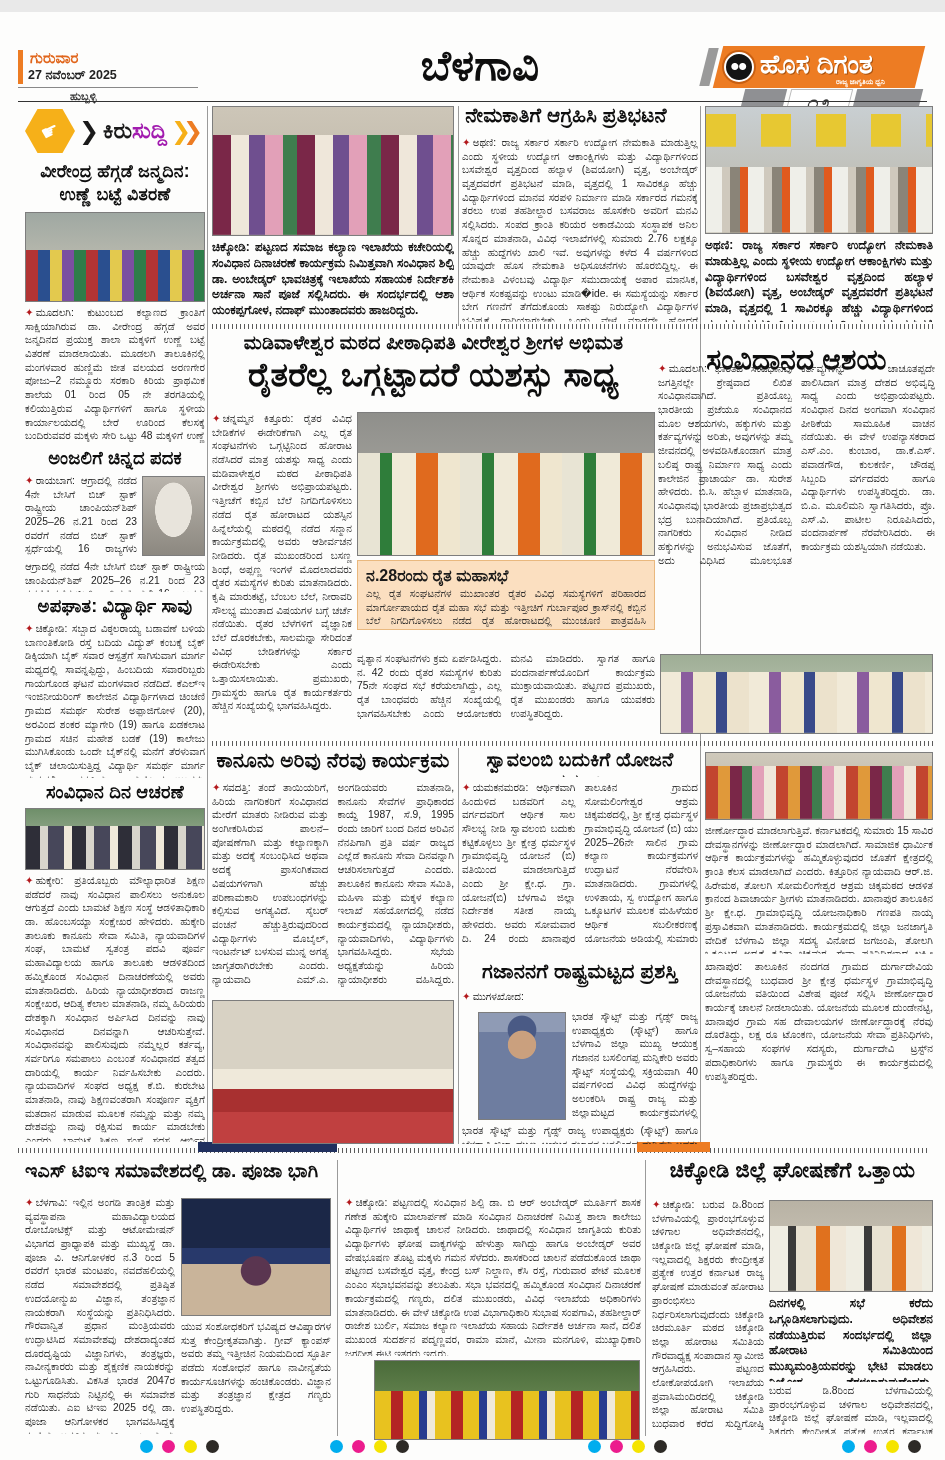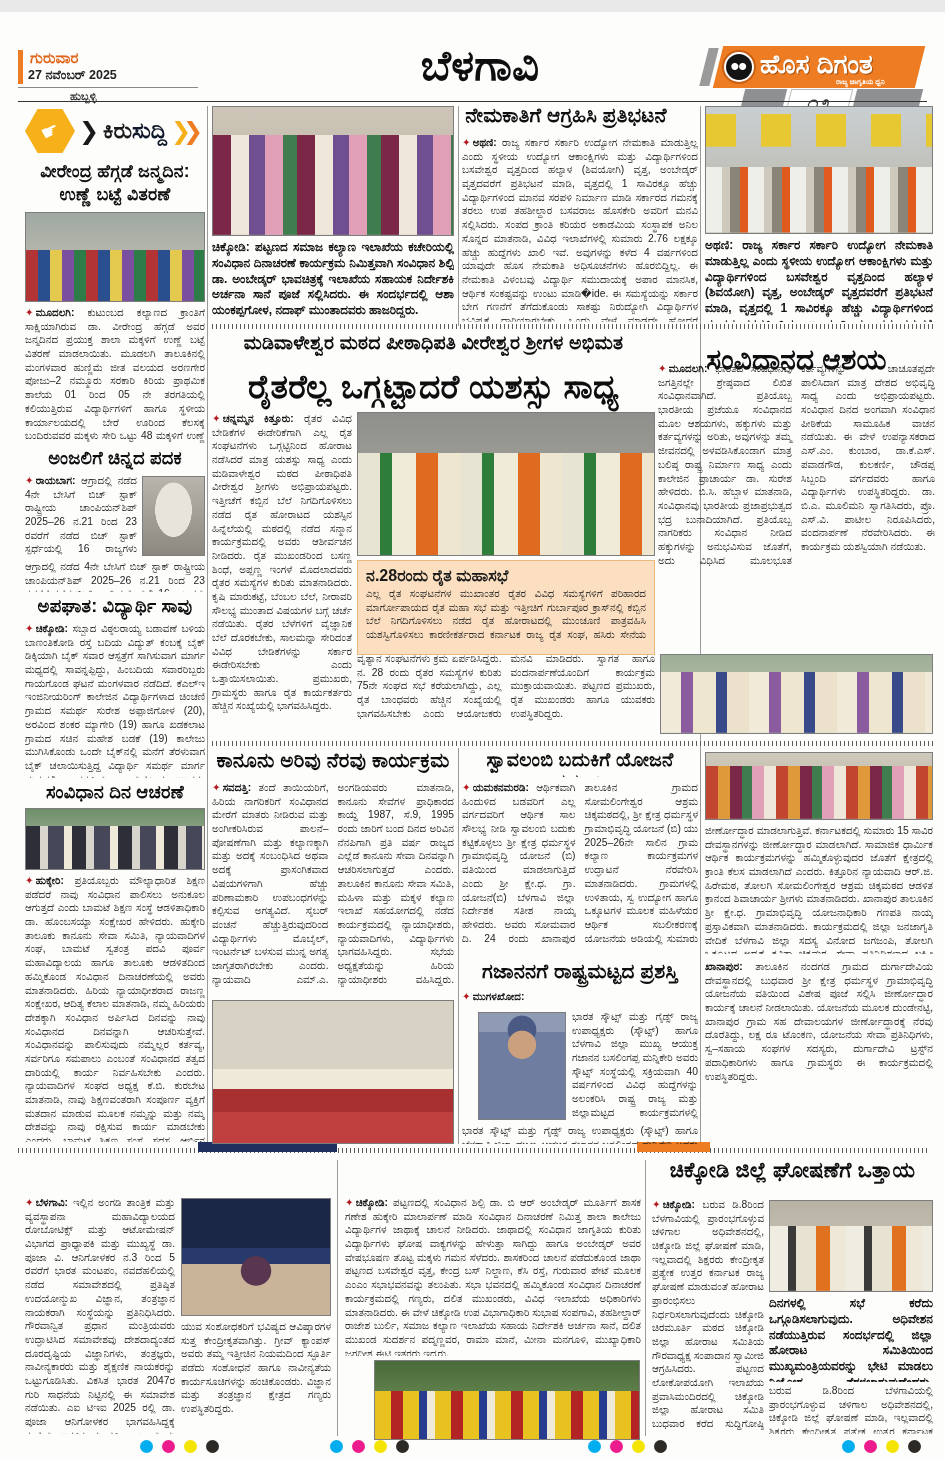--- a/index.html
+++ b/index.html
@@ -5,21 +5,21 @@
 *{margin:0;padding:0;box-sizing:border-box}
 html,body{background:#e9e9e9}
 body{font-family:"Liberation Sans","DejaVu Sans",sans-serif;color:#1a1a1a}
 #page{position:relative;width:945px;height:1460px;background:#fdfdfc;margin:12px auto;overflow:hidden}
 .abs{position:absolute}
 .vline{position:absolute;width:1px;background:#9a9a9a}
 .hline{position:absolute;height:1px;background:#555}
 .tick{position:absolute;height:5px;background:repeating-linear-gradient(90deg,#5a5a5a 0 1px,transparent 1px 4px)}
 .bodytx{font-size:10.3px;line-height:1.33;text-align:justify;overflow:hidden;color:#222}
 .cols2{column-count:2;column-gap:9px}
-.dl{font-weight:bold;color:#111}
+.dl{font-weight:normal;color:#111}
 .star{color:#b3191d;font-weight:bold;margin-right:2px}
 .cap{font-size:12px;font-weight:bold;line-height:1.32;text-align:justify;overflow:hidden;color:#111}
 .hd{font-weight:bold;color:#0e0e0e;text-align:center;overflow:hidden;letter-spacing:.2px}
 .ph{position:absolute;border:1px solid #7d7d7d;overflow:hidden}
 .regdots{position:absolute;top:1428px;height:14px;display:flex;gap:9px}
 .regdots span{width:13px;height:13px;border-radius:50%;display:inline-block}
 .skew{transform:skewX(-14deg)}
 .badge-hex{width:50px;height:44px;background:#f6b019;clip-path:polygon(25% 0,75% 0,100% 50%,75% 100%,25% 100%,0 50%);display:flex;align-items:center;justify-content:center}
 .chev{font-weight:bold;font-size:24px;line-height:1}
 .boxed{background:#fbdfc0;border:1px solid #e9b87e;padding:6px 8px}
@@ -58,21 +58,21 @@
   <div class="abs" style="left:637px;top:1130px;width:73px;height:10px;background:#ed7c23"></div>
   <div class="vline" style="left:337px;top:1148px;height:276px"></div>
   <div class="vline" style="left:645px;top:1148px;height:276px"></div>
 
   <div class="abs" style="left:25px;top:96px;width:180px;height:46px;display:flex;align-items:center;gap:4px">
     <span class="badge-hex">
         <span style="color:#fff;font-size:20px;transform:rotate(-25deg)">☛</span>
       </span>
     <span class="chev" style="color:#1a1a1a">❯</span>
     <span style="font-size:22px;font-weight:800">
-      <span>ಕಿರು</span><span style="color:#0f172a">ಸುದ್ದಿ</span>
+      <span>ಕಿರು</span><span style="color:#a21caf">ಸುದ್ದಿ</span>
     </span>
     <span class="chev" style="color:#f6b019">❯</span>
     <span class="chev" style="color:#ed7c23;margin-left:-12px">❯</span>
   </div>
 
   <div class="abs hd" style="left:25px;top:148px;width:180px;height:48px;font-size:17.5px;line-height:1.3">ವೀರೇಂದ್ರ ಹೆಗ್ಗಡೆ ಜನ್ಮದಿನ: ಉಣ್ಣೆ ಬಟ್ಟೆ ವಿತರಣೆ</div>
   <div class="ph" style="left:25px;top:200px;width:180px;height:90px;background:repeating-linear-gradient(90deg,#b23434 0 12px,#2a4f8f 12px 24px,#e3c94e 24px 36px,#7b4fa0 36px 48px,#2e7d49 48px 60px) 0 100%/100% 58% no-repeat,linear-gradient(#9fa8a2,#cfc8b8)"></div>
   <div class="abs bodytx" style="left:25px;top:294px;width:180px;height:140px"><span class="star">✦</span><span class="dl">ಮೂದಲಗಿ:</span> <span>ಕುಟುಂಬದ ಕಲ್ಯಾಣದ ಕ್ರಾಂತಿಗೆ ಸಾಕ್ಷಿಯಾಗಿರುವ ಡಾ. ವೀರೇಂದ್ರ ಹೆಗ್ಗಡೆ ಅವರ ಜನ್ಮದಿನದ ಪ್ರಯುಕ್ತ ಶಾಲಾ ಮಕ್ಕಳಿಗೆ ಉಣ್ಣೆ ಬಟ್ಟೆ ವಿತರಣೆ ಮಾಡಲಾಯಿತು. ಮೂಡಲಗಿ ತಾಲೂಕಿನಲ್ಲಿ ಮಂಗಳವಾರ ಹುಣ್ಣಿಮೆ ಜೀತ ವಲಯದ ಅರಣಗೇರ ಪೋಜು–2 ನಮ್ಮೂರು ಸರಕಾರಿ ಕಿರಿಯ ಪ್ರಾಥಮಿಕ ಶಾಲೆಯ 01 ರಿಂದ 05 ನೇ ತರಗತಿಯಲ್ಲಿ ಕಲಿಯುತ್ತಿರುವ ವಿದ್ಯಾರ್ಥಿಗಳಿಗೆ ಹಾಗೂ ಸ್ಥಳೀಯ ಕಾರ್ಯಾಲಯದಲ್ಲಿ ಬೇರೆ ಊರಿಂದ ಕೆಲಸಕ್ಕೆ ಬಂದಿರುವವರ ಮಕ್ಕಳು ಸೇರಿ ಒಟ್ಟು 48 ಮಕ್ಕಳಿಗೆ ಉಣ್ಣೆ ಬಟ್ಟೆ ವಿತರಿಸಲಾಯಿತು. ಕಾರ್ಯಕ್ರಮದಲ್ಲಿ ತಾಲೂಕಿನ ಯೋಜನಾಧಿಕಾರಿ ದಾಮಿ ನಾಯ್ಕ, ಅಖಿಲ ಕರ್ನಾಟಕ ಜನಜಾಗೃತಿ ವೇದಿಕೆಯ ಸದಸ್ಯ ಉದಯಕುಮಾರ ಹಾಗೂ ಮುಖ್ಯ ಶಿಕ್ಷಕಿ ಜಾನ್ವಿ, ಸಹಶಿಕ್ಷಕರಾದ ಹನಮಂತ ಕಟ್ಟಿಮನಿ, ಜಯಶ್ರೀ ಹೊಣವಾಡ ಹಾಗೂ ತಾಲೂಕಿನ ಕಾರ್ಯಕರ್ತರು ಉಪಸ್ಥಿತರಿದ್ದರು.</span></div>
 
   <div class="abs hd" style="left:25px;top:436px;width:180px;height:24px;font-size:18px">ಅಂಜಲಿಗೆ ಚಿನ್ನದ ಪದಕ</div>
@@ -90,28 +90,28 @@
   <div class="ph" style="left:212px;top:94px;width:242px;height:130px;background:repeating-linear-gradient(90deg,#7a2748 0 18px,#efe7da 18px 36px,#6f4f8f 36px 52px,#e2a0b8 52px 70px,#3f7d4e 70px 84px) 0 100%/100% 78% no-repeat,linear-gradient(#cdc6b8,#b8b0a0)"></div>
   <div class="abs cap" style="left:212px;top:228px;width:242px;height:82px">ಚಿಕ್ಕೋಡಿ: ಪಟ್ಟಣದ ಸಮಾಜ ಕಲ್ಯಾಣ ಇಲಾಖೆಯ ಕಚೇರಿಯಲ್ಲಿ ಸಂವಿಧಾನ ದಿನಾಚರಣೆ ಕಾರ್ಯಕ್ರಮ ನಿಮಿತ್ತವಾಗಿ ಸಂವಿಧಾನ ಶಿಲ್ಪಿ ಡಾ. ಅಂಬೇಡ್ಕರ್ ಭಾವಚಿತ್ರಕ್ಕೆ ಇಲಾಖೆಯ ಸಹಾಯಕ ನಿರ್ದೇಶಕಿ ಅರ್ಚನಾ ಸಾನೆ ಪೂಜೆ ಸಲ್ಲಿಸಿದರು. ಈ ಸಂದರ್ಭದಲ್ಲಿ ಆಶಾ ಯಂಕಪ್ಪಗೋಳ, ನದಾಫ್ ಮುಂತಾದವರು ಹಾಜರಿದ್ದರು.</div>
 
   <div class="abs hd" style="left:448px;top:92px;width:236px;height:28px;font-size:20px">ನೇಮಕಾತಿಗೆ ಆಗ್ರಹಿಸಿ ಪ್ರತಿಭಟನೆ</div>
   <div class="abs bodytx" style="left:462px;top:124px;width:236px;height:186px"><span class="star">✦</span><span class="dl">ಅಥಣಿ:</span> <span>ರಾಜ್ಯ ಸರ್ಕಾರ ಸರ್ಕಾರಿ ಉದ್ಯೋಗ ನೇಮಕಾತಿ ಮಾಡುತ್ತಿಲ್ಲ ಎಂದು ಸ್ಥಳೀಯ ಉದ್ಯೋಗ ಆಕಾಂಕ್ಷಿಗಳು ಮತ್ತು ವಿದ್ಯಾರ್ಥಿಗಳಿಂದ ಬಸವೇಶ್ವರ ವೃತ್ತದಿಂದ ಹಲ್ಯಾಳ (ಶಿವಯೋಗಿ) ವೃತ್ತ, ಅಂಬೇಡ್ಕರ್ ವೃತ್ತದವರೆಗೆ ಪ್ರತಿಭಟನೆ ಮಾಡಿ, ವೃತ್ತದಲ್ಲಿ 1 ಸಾವಿರಕ್ಕೂ ಹೆಚ್ಚು ವಿದ್ಯಾರ್ಥಿಗಳಿಂದ ಮಾನವ ಸರಪಳಿ ನಿರ್ಮಾಣ ಮಾಡಿ ಸರ್ಕಾರದ ಗಮನಕ್ಕೆ ತರಲು ಉಪ ತಹಶೀಲ್ದಾರ ಬಸವರಾಜ ಹೊಸಕೇರಿ ಅವರಿಗೆ ಮನವಿ ಸಲ್ಲಿಸಿದರು. ಸಂಪದ ಕ್ರಾಂತಿ ಕರಿಯರ ಅಕಾಡೆಮಿಯ ಸಂಸ್ಥಾಪಕ ಅನಿಲ ಸೊನ್ನದ ಮಾತನಾಡಿ, ವಿವಿಧ ಇಲಾಖೆಗಳಲ್ಲಿ ಸುಮಾರು 2.76 ಲಕ್ಷಕ್ಕೂ ಹೆಚ್ಚು ಹುದ್ದೆಗಳು ಖಾಲಿ ಇವೆ. ಅವುಗಳನ್ನು ಕಳೆದ 4 ವರ್ಷಗಳಿಂದ ಯಾವುದೇ ಹೊಸ ನೇಮಕಾತಿ ಅಧಿಸೂಚನೆಗಳು ಹೊರಬಿದ್ದಿಲ್ಲ. ಈ ನೇಮಕಾತಿ ವಿಳಂಬವು ವಿದ್ಯಾರ್ಥಿ ಸಮುದಾಯಕ್ಕೆ ಅಪಾರ ಮಾನಸಿಕ, ಆರ್ಥಿಕ ಸಂಕಷ್ಟವನ್ನು ಉಂಟು ಮಾಡಿ�ide. ಈ ಸಮಸ್ಯೆಯನ್ನು ಸರ್ಕಾರ ಬೇಗ ಗಣನೆಗೆ ತೆಗೆದುಕೊಂಡು ಸಾಕಷ್ಟು ನಿರುದ್ಯೋಗಿ ವಿದ್ಯಾರ್ಥಿಗಳ ಭವಿಷ್ಯಕ್ಕೆ ದಾರಿಯಾಗಬೇಕು. ಒಂದು ವೇಳೆ ಮಾಡದೇ ಹೋದರೆ ಅನಿರ್ದಿಷ್ಟಾವಧಿ ವಿದ್ಯಾರ್ಥಿಗಳು ಉಗ್ರವಾದ ಹೋರಾಟ ಮಾಡುವ ಪರಿಸ್ಥಿತಿ ಬರುತ್ತದೆ ಎಂದು ಎಚ್ಚರಿಕೆ ನೀಡಿದರು. ಈ ವೇಳೆ ಗಚ್ಚಿನ ಮಠದ ಶಿವಬಸವ ಸ್ವಾಮೀಜಿ, ಮಾಜಿ ಸೈನಿಕ ಗುರಪ್ಪ ಮಗದುಮ, ಸಿದ್ದು ಮೂರ್ತಿ, ನ್ಯಾಯವಾದಿ ಮುಖೇಶ ಪಟ್ಟಣ, ಅರುಣ ಹೊಸಪಾದ, ಮಲ್ಲೇಶ ಶೇಗುಣಸಿ, ಸಂತೋಷ ಲಕ್ಕುಂಡವರ ಸೇರಿದಂತೆ ಅನೇಕರು ಪಾಲ್ಗೊಂಡಿದ್ದರು.</span></div>
 
   <div class="ph" style="left:705px;top:94px;width:228px;height:128px;background:repeating-linear-gradient(90deg,#e7c832 0 30px,transparent 30px 55px) 0 8%/100% 26% no-repeat,repeating-linear-gradient(90deg,#efefe9 0 16px,#cfc9bd 16px 24px,#8a8478 24px 34px,#e05a1e 34px 42px) 0 100%/100% 52% no-repeat,linear-gradient(#c9cfd2,#b9b4a4)"></div>
   <div class="abs cap" style="left:705px;top:226px;width:228px;height:84px">ಅಥಣಿ: ರಾಜ್ಯ ಸರ್ಕಾರ ಸರ್ಕಾರಿ ಉದ್ಯೋಗ ನೇಮಕಾತಿ ಮಾಡುತ್ತಿಲ್ಲ ಎಂದು ಸ್ಥಳೀಯ ಉದ್ಯೋಗ ಆಕಾಂಕ್ಷಿಗಳು ಮತ್ತು ವಿದ್ಯಾರ್ಥಿಗಳಿಂದ ಬಸವೇಶ್ವರ ವೃತ್ತದಿಂದ ಹಲ್ಯಾಳ (ಶಿವಯೋಗಿ) ವೃತ್ತ, ಅಂಬೇಡ್ಕರ್ ವೃತ್ತದವರೆಗೆ ಪ್ರತಿಭಟನೆ ಮಾಡಿ, ವೃತ್ತದಲ್ಲಿ 1 ಸಾವಿರಕ್ಕೂ ಹೆಚ್ಚು ವಿದ್ಯಾರ್ಥಿಗಳಿಂದ ಮಾನವ ಸರಪಳಿ ನಿರ್ಮಾಣ ಮಾಡಿ ಸರ್ಕಾರದ ಗಮನಕ್ಕೆ ತರಲು ಉಪ ತಹಶೀಲ್ದಾರ ಬಸವರಾಜ ಹೊಸಕೇರಿ ಅವರಿಗೆ ಮನವಿ ಸಲ್ಲಿಸಿದರು.</div>
 
   <div class="abs hd" style="left:212px;top:320px;width:443px;height:24px;font-size:19px">ಮಡಿವಾಳೇಶ್ವರ ಮಠದ ಪೀಠಾಧಿಪತಿ ವೀರೇಶ್ವರ ಶ್ರೀಗಳ ಅಭಿಮತ</div>
-  <div class="abs hd" style="left:212px;top:356px;width:443px;height:50px;font-size:33px;font-weight:800">ರೈತರೆಲ್ಲ ಒಗ್ಗಟ್ಟಾದರೆ ಯಶಸ್ಸು ಸಾಧ್ಯ</div>
+  <div class="abs hd" style="left:212px;top:344px;width:443px;height:50px;font-size:33px;font-weight:800">ರೈತರೆಲ್ಲ ಒಗ್ಗಟ್ಟಾದರೆ ಯಶಸ್ಸು ಸಾಧ್ಯ</div>
   <div class="abs bodytx" style="left:212px;top:400px;width:140px;height:326px"><span class="star">✦</span><span class="dl">ಚನ್ನಮ್ಮನ ಕಿತ್ತೂರು:</span> <span>ರೈತರ ವಿವಿಧ ಬೇಡಿಕೆಗಳ ಈಡೇರಿಕೆಗಾಗಿ ಎಲ್ಲ ರೈತ ಸಂಘಟನೆಗಳು ಒಗ್ಗಟ್ಟಿನಿಂದ ಹೋರಾಟ ನಡೆಸಿದರೆ ಮಾತ್ರ ಯಶಸ್ಸು ಸಾಧ್ಯ ಎಂದು ಮಡಿವಾಳೇಶ್ವರ ಮಠದ ಪೀಠಾಧಿಪತಿ ವೀರೇಶ್ವರ ಶ್ರೀಗಳು ಅಭಿಪ್ರಾಯಪಟ್ಟರು. ಇತ್ತೀಚೆಗೆ ಕಬ್ಬಿನ ಬೆಲೆ ನಿಗದಿಗೊಳಿಸಲು ನಡೆದ ರೈತ ಹೋರಾಟದ ಯಶಸ್ಸಿನ ಹಿನ್ನೆಲೆಯಲ್ಲಿ ಮಠದಲ್ಲಿ ನಡೆದ ಸನ್ಮಾನ ಕಾರ್ಯಕ್ರಮದಲ್ಲಿ ಅವರು ಆಶೀರ್ವಚನ ನೀಡಿದರು. ರೈತ ಮುಖಂಡರಿಂದ ಬಸಣ್ಣ ಶಿಂಧೆ, ಅಪ್ಪಣ್ಣ ಇಂಗಳೆ ಮೊದಲಾದವರು ರೈತರ ಸಮಸ್ಯೆಗಳ ಕುರಿತು ಮಾತನಾಡಿದರು. ಕೃಷಿ ಮಾರುಕಟ್ಟೆ, ಬೆಂಬಲ ಬೆಲೆ, ನೀರಾವರಿ ಸೌಲಭ್ಯ ಮುಂತಾದ ವಿಷಯಗಳ ಬಗ್ಗೆ ಚರ್ಚೆ ನಡೆಯಿತು. ರೈತರ ಬೆಳೆಗಳಿಗೆ ವೈಜ್ಞಾನಿಕ ಬೆಲೆ ದೊರಕಬೇಕು, ಸಾಲಮನ್ನಾ ಸೇರಿದಂತೆ ವಿವಿಧ ಬೇಡಿಕೆಗಳನ್ನು ಸರ್ಕಾರ ಈಡೇರಿಸಬೇಕು ಎಂದು ಒತ್ತಾಯಿಸಲಾಯಿತು. ಪ್ರಮುಖರು, ಗ್ರಾಮಸ್ಥರು ಹಾಗೂ ರೈತ ಕಾರ್ಯಕರ್ತರು ಹೆಚ್ಚಿನ ಸಂಖ್ಯೆಯಲ್ಲಿ ಭಾಗವಹಿಸಿದ್ದರು.</span></div>
   <div class="ph" style="left:357px;top:400px;width:298px;height:144px;background:repeating-linear-gradient(90deg,#e8e4d4 0 22px,#2f7d3a 22px 34px,#f0ead8 34px 58px,#e06a1e 58px 80px,#efe6cf 80px 102px) 0 100%/100% 72% no-repeat,linear-gradient(#8f8f8b,#b5b3ab)"></div>
-  <div class="abs boxed" style="left:357px;top:548px;width:298px;height:95px;overflow:hidden">
+  <div class="abs boxed" style="left:357px;top:548px;width:298px;height:70px;overflow:hidden">
     <div style="font-size:16px;font-weight:800;margin-bottom:2px">ನ.28ರಂದು ರೈತ ಮಹಾಸಭೆ</div>
     <div class="bodytx" style="height:56px">ಎಲ್ಲ ರೈತ ಸಂಘಟನೆಗಳ ಮುಖಾಂತರ ರೈತರ ವಿವಿಧ ಸಮಸ್ಯೆಗಳಿಗೆ ಪರಿಹಾರದ ಮಾರ್ಗೋಪಾಯದ ರೈತ ಮಹಾ ಸಭೆ ಮತ್ತು ಇತ್ತೀಚಿಗೆ ಗುರ್ಬಾಪೂರ ಕ್ರಾಸ್‌ನಲ್ಲಿ ಕಬ್ಬಿನ ಬೆಲೆ ನಿಗದಿಗೊಳಿಸಲು ನಡೆದ ರೈತ ಹೋರಾಟದಲ್ಲಿ ಮುಂಚೂಣಿ ಪಾತ್ರವಹಿಸಿ ಯಶಸ್ವಿಗೊಳಿಸಲು ಕಾರಣೀಕರ್ತರಾದ ಕರ್ನಾಟಕ ರಾಜ್ಯ ರೈತ ಸಂಘ, ಹಸಿರು ಸೇನೆಯ ರಾಜ್ಯ ಗೌರವಾಧ್ಯಕ್ಷ ಶಿವನಗೌಡ ಪಡಸಲಗಿ ಗುರೂಜಿ, ರಾಜ್ಯಾಧ್ಯಕ್ಷ ಚೂನಪ್ಪ ಪೂಜಾರಿ ಅವರನ್ನು ಸನ್ಮಾನಿಸಲಾಯಿತು. ನ. 28ರಂದು ಬೆಳಗ್ಗೆ 11 ಘಂಟೆಗೆ ಚನ್ನಮ್ಮನ ಕಿತ್ತೂರಿನಲ್ಲಿ ರೈತ ಮಹಾಸಭೆ ನಡೆಯಲಿದೆ.</div>
   </div>
-  <div class="abs bodytx cols2" style="left:357px;top:640px;width:298px;height:88px">ವೃತ್ಯಾನ ಸಂಘಟನೆಗಳು ಕ್ರಮ ಏರ್ಪಡಿಸಿದ್ದರು. ನ. 28 ರಂದು ರೈತರ ಸಮಸ್ಯೆಗಳ ಕುರಿತು 75ನೇ ಸಂಘದ ಸಭೆ ಕರೆಯಲಾಗಿದ್ದು, ಎಲ್ಲ ರೈತ ಬಾಂಧವರು ಹೆಚ್ಚಿನ ಸಂಖ್ಯೆಯಲ್ಲಿ ಭಾಗವಹಿಸಬೇಕು ಎಂದು ಆಯೋಜಕರು ಮನವಿ ಮಾಡಿದರು. ಸ್ವಾಗತ ಹಾಗೂ ವಂದನಾರ್ಪಣೆಯೊಂದಿಗೆ ಕಾರ್ಯಕ್ರಮ ಮುಕ್ತಾಯವಾಯಿತು. ಪಟ್ಟಣದ ಪ್ರಮುಖರು, ರೈತ ಮುಖಂಡರು ಹಾಗೂ ಯುವಕರು ಉಪಸ್ಥಿತರಿದ್ದರು.</div>
+  <div class="abs bodytx cols2" style="left:357px;top:640px;width:298px;height:88px">ವೃತ್ಯಾನ ಸಂಘಟನೆಗಳು ಕ್ರಮ ಏರ್ಪಡಿಸಿದ್ದರು. ನ. 42 ರಂದು ರೈತರ ಸಮಸ್ಯೆಗಳ ಕುರಿತು 75ನೇ ಸಂಘದ ಸಭೆ ಕರೆಯಲಾಗಿದ್ದು, ಎಲ್ಲ ರೈತ ಬಾಂಧವರು ಹೆಚ್ಚಿನ ಸಂಖ್ಯೆಯಲ್ಲಿ ಭಾಗವಹಿಸಬೇಕು ಎಂದು ಆಯೋಜಕರು ಮನವಿ ಮಾಡಿದರು. ಸ್ವಾಗತ ಹಾಗೂ ವಂದನಾರ್ಪಣೆಯೊಂದಿಗೆ ಕಾರ್ಯಕ್ರಮ ಮುಕ್ತಾಯವಾಯಿತು. ಪಟ್ಟಣದ ಪ್ರಮುಖರು, ರೈತ ಮುಖಂಡರು ಹಾಗೂ ಯುವಕರು ಉಪಸ್ಥಿತರಿದ್ದರು.</div>
 
   <div class="abs hd" style="left:658px;top:332px;width:277px;height:26px;font-size:28px">ಸಂವಿಧಾನದ ಆಶಯ ಅಳವಡಿಸಿಕೊಳ್ಳಿ</div>
   <div class="abs bodytx cols2" style="left:658px;top:350px;width:277px;height:286px"><span class="star">✦</span><span class="dl">ಮೂದಲಗಿ:</span> <span>ಭಾರತದ ಸಂವಿಧಾನವು ಜಗತ್ತಿನಲ್ಲೇ ಶ್ರೇಷ್ಠವಾದ ಲಿಖಿತ ಸಂವಿಧಾನವಾಗಿದೆ. ಪ್ರತಿಯೊಬ್ಬ ಭಾರತೀಯ ಪ್ರಜೆಯೂ ಸಂವಿಧಾನದ ಮೂಲ ಆಶಯಗಳು, ಹಕ್ಕುಗಳು ಮತ್ತು ಕರ್ತವ್ಯಗಳನ್ನು ಅರಿತು, ಅವುಗಳನ್ನು ತಮ್ಮ ಜೀವನದಲ್ಲಿ ಅಳವಡಿಸಿಕೊಂಡಾಗ ಮಾತ್ರ ಬಲಿಷ್ಠ ರಾಷ್ಟ್ರ ನಿರ್ಮಾಣ ಸಾಧ್ಯ ಎಂದು ಕಾಲೇಜಿನ ಪ್ರಾಚಾರ್ಯ ಡಾ. ಸುರೇಶ ಹೇಳಿದರು. ಬಿ.ಸಿ. ಹೆಬ್ಬಾಳ ಮಾತನಾಡಿ, ಸಂವಿಧಾನವು ಭಾರತೀಯ ಪ್ರಜಾಪ್ರಭುತ್ವದ ಭದ್ರ ಬುನಾದಿಯಾಗಿದೆ. ಪ್ರತಿಯೊಬ್ಬ ನಾಗರಿಕರು ಸಂವಿಧಾನ ನೀಡಿದ ಹಕ್ಕುಗಳನ್ನು ಅನುಭವಿಸುವ ಜೊತೆಗೆ, ಅದು ವಿಧಿಸಿದ ಮೂಲಭೂತ ಕರ್ತವ್ಯಗಳನ್ನು ಚಾಚೂತಪ್ಪದೇ ಪಾಲಿಸಿದಾಗ ಮಾತ್ರ ದೇಶದ ಅಭಿವೃದ್ಧಿ ಸಾಧ್ಯ ಎಂದು ಅಭಿಪ್ರಾಯಪಟ್ಟರು. ಸಂವಿಧಾನ ದಿನದ ಅಂಗವಾಗಿ ಸಂವಿಧಾನ ಪೀಠಿಕೆಯ ಸಾಮೂಹಿಕ ವಾಚನ ನಡೆಯಿತು. ಈ ವೇಳೆ ಉಪನ್ಯಾಸಕರಾದ ಎಸ್.ಎಂ. ಕುಂಬಾರ, ಡಾ.ಕೆ.ಎಸ್. ಪವಾಡಗೌಡ, ಕುಲಕರ್ಣಿ, ಚೌಡಪ್ಪ ಸಿಬ್ಬಂದಿ ವರ್ಗದವರು ಹಾಗೂ ವಿದ್ಯಾರ್ಥಿಗಳು ಉಪಸ್ಥಿತರಿದ್ದರು. ಡಾ. ಬಿ.ಎ. ಮೂಲಿಮನಿ ಸ್ವಾಗತಿಸಿದರು, ಪ್ರೊ. ಎಸ್.ವಿ. ಪಾಟೀಲ ನಿರೂಪಿಸಿದರು, ವಂದನಾರ್ಪಣೆ ನೆರವೇರಿಸಿದರು. ಈ ಕಾರ್ಯಕ್ರಮ ಯಶಸ್ವಿಯಾಗಿ ನಡೆಯಿತು.</span></div>
   <div class="ph" style="left:660px;top:642px;width:273px;height:80px;background:repeating-linear-gradient(90deg,#f1ead8 0 20px,#8a5c9e 20px 32px,#efe6cf 32px 55px,#394a8a 55px 66px,#ece2cc 66px 88px) 0 100%/100% 78% no-repeat,linear-gradient(#9fae96,#c5cdbb)"></div>
 
   <div class="abs hd" style="left:212px;top:737px;width:242px;height:28px;font-size:20px">ಕಾನೂನು ಅರಿವು ನೆರವು ಕಾರ್ಯಕ್ರಮ</div>
   <div class="abs bodytx cols2" style="left:212px;top:769px;width:242px;height:214px"><span class="star">✦</span><span class="dl">ಸವದತ್ತಿ:</span> <span>ತಂದೆ ತಾಯಿಯರಿಗೆ, ಹಿರಿಯ ನಾಗರಿಕರಿಗೆ ಸಂವಿಧಾನದ ಮೇರೆಗೆ ಮಾತರು ನೀಡಿರುವ ಮತ್ತು ಅಂಗೀಕರಿಸಿರುವ ಪಾಲನೆ–ಪೋಷಣೆಗಾಗಿ ಮತ್ತು ಕಲ್ಯಾಣಕ್ಕಾಗಿ ಮತ್ತು ಅದಕ್ಕೆ ಸಂಬಂಧಿಸಿದ ಅಥವಾ ಅದಕ್ಕೆ ಪ್ರಾಸಂಗಿಕವಾದ ವಿಷಯಗಳಿಗಾಗಿ ಹೆಚ್ಚು ಪರಿಣಾಮಕಾರಿ ಉಪಬಂಧಗಳನ್ನು ಕಲ್ಪಿಸುವ ಅಗತ್ಯವಿದೆ. ಸೈಬರ್ ವಂಚನೆ ಹೆಚ್ಚುತ್ತಿರುವುದರಿಂದ ವಿದ್ಯಾರ್ಥಿಗಳು ಮೊಬೈಲ್, ಇಂಟರ್ನೆಟ್ ಬಳಸುವ ಮುನ್ನ ಅಗತ್ಯ ಜಾಗೃತರಾಗಿರಬೇಕು ಎಂದರು. ನ್ಯಾಯವಾದಿ ಎಮ್.ಎ. ಅಂಗಡಿಯವರು ಮಾತನಾಡಿ, ಕಾನೂನು ಸೇವೆಗಳ ಪ್ರಾಧಿಕಾರದ ಕಾಯ್ದೆ 1987, ಸೆ.9, 1995 ರಂದು ಜಾರಿಗೆ ಬಂದ ದಿನದ ಅರಿವಿನ ನೆನಪಿಗಾಗಿ ಪ್ರತಿ ವರ್ಷ ರಾಜ್ಯದ ಎಲ್ಲೆಡೆ ಕಾನೂನು ಸೇವಾ ದಿನವನ್ನಾಗಿ ಆಚರಿಸಲಾಗುತ್ತದೆ ಎಂದರು. ತಾಲೂಕಿನ ಕಾನೂನು ಸೇವಾ ಸಮಿತಿ, ಮಹಿಳಾ ಮತ್ತು ಮಕ್ಕಳ ಕಲ್ಯಾಣ ಇಲಾಖೆ ಸಹಯೋಗದಲ್ಲಿ ನಡೆದ ಕಾರ್ಯಕ್ರಮದಲ್ಲಿ ನ್ಯಾಯಾಧೀಶರು, ನ್ಯಾಯವಾದಿಗಳು, ವಿದ್ಯಾರ್ಥಿಗಳು ಭಾಗವಹಿಸಿದ್ದರು. ಸಭೆಯ ಅಧ್ಯಕ್ಷತೆಯನ್ನು ಹಿರಿಯ ನ್ಯಾಯಾಧೀಶರು ವಹಿಸಿದ್ದರು. ವಿದ್ಯಾರ್ಥಿಗಳಿಗೆ ಕಾನೂನು ಅರಿವು ಹಾಗೂ ನೆರವಿನ ಮಾಹಿತಿ ನೀಡಲಾಯಿತು.</span></div>
   <div class="ph" style="left:212px;top:988px;width:242px;height:144px;background:linear-gradient(#d8d2c4 0 48%,#efe9da 48% 62%,#a83030 62% 78%,#c04040 78% 100%),linear-gradient(#cfc9bb,#cfc9bb)"></div>
 
   <div class="abs hd" style="left:462px;top:737px;width:236px;height:28px;font-size:19px">ಸ್ವಾವಲಂಬಿ ಬದುಕಿಗೆ ಯೋಜನೆ ಸಹಕಾರಿ</div>
@@ -121,20 +121,21 @@
   <div class="abs bodytx" style="left:705px;top:812px;width:228px;height:130px">ಜೀರ್ಣೋದ್ಧಾರ ಮಾಡಲಾಗುತ್ತಿವೆ. ಕರ್ನಾಟಕದಲ್ಲಿ ಸುಮಾರು 15 ಸಾವಿರ ದೇವಸ್ಥಾನಗಳನ್ನು ಜೀರ್ಣೋದ್ಧಾರ ಮಾಡಲಾಗಿದೆ. ಸಾಮಾಜಿಕ ಧಾರ್ಮಿಕ ಆರ್ಥಿಕ ಕಾರ್ಯಕ್ರಮಗಳನ್ನು ಹಮ್ಮಿಕೊಳ್ಳುವುದರ ಜೊತೆಗೆ ಕ್ಷೇತ್ರದಲ್ಲಿ ಕ್ರಾಂತಿ ಕೆಲಸ ಮಾಡಲಾಗಿದೆ ಎಂದರು. ಕಿತ್ತೂರಿನ ನ್ಯಾಯವಾದಿ ಆರ್.ಜಿ. ಹಿರೇಮಠ, ತೋಲಗಿ ಸೋಮಲಿಂಗೇಶ್ವರ ಆಶ್ರಮ ಚಿಕ್ಕಮಠದ ಆಡಳಿತ ಕ್ರಾನಂದ ಶಿವಾಚಾರ್ಯ ಶ್ರೀಗಳು ಮಾತನಾಡಿದರು. ಖಾನಾಪುರ ತಾಲೂಕಿನ ಶ್ರೀ ಕ್ಷೇ.ಧ. ಗ್ರಾಮಾಭಿವೃದ್ಧಿ ಯೋಜನಾಧಿಕಾರಿ ಗಣಪತಿ ನಾಯ್ಕ ಪ್ರಸ್ತಾವಿಕವಾಗಿ ಮಾತನಾಡಿದರು. ಕಾರ್ಯಕ್ರಮದಲ್ಲಿ ಜಿಲ್ಲಾ ಜನಜಾಗೃತಿ ವೇದಿಕೆ ಬೆಳಗಾವಿ ಜಿಲ್ಲಾ ಸದಸ್ಯ ವಿನೋದ ಜಗಜಂಪಿ, ತೋಲಗಿ ಒಕ್ಕೂಟದ ಅಧ್ಯಕ್ಷೆ ಕವಿತಾ ಚಿಕ್ಕಮಠ, ಸೇವಾ ಪ್ರತಿನಿಧಿಗಳಾದ ಲಕ್ಷ್ಮೀ ಪಾಟೀಲ, ರಾಜೇಶ್ವರಿ ವಿ. ಸಾಬುದಾಣಿ ಇದ್ದರು.</div>
 
   <div class="abs hd" style="left:462px;top:948px;width:236px;height:28px;font-size:20px">ಗಜಾನನಗೆ ರಾಷ್ಟ್ರಮಟ್ಟದ ಪ್ರಶಸ್ತಿ</div>
   <div class="ph" style="left:478px;top:1000px;width:88px;height:108px;background:radial-gradient(circle at 50% 30%,#caa07e 0 16%,transparent 17%),radial-gradient(circle at 50% 16%,#4a5a85 0 14%,transparent 15%),linear-gradient(#8f9bb5 0 18%,#6e7da0 18% 100%)"></div>
   <div class="abs bodytx" style="left:462px;top:978px;width:236px;height:20px"><span class="star">✦</span><span class="dl">ಮುಗಳಖೋದ:</span></div>
   <div class="abs bodytx" style="left:572px;top:998px;width:126px;height:112px">ಭಾರತ ಸ್ಕೌಟ್ಸ್ ಮತ್ತು ಗೈಡ್ಸ್ ರಾಜ್ಯ ಉಪಾಧ್ಯಕ್ಷರು (ಸ್ಕೌಟ್ಸ್) ಹಾಗೂ ಬೆಳಗಾವಿ ಜಿಲ್ಲಾ ಮುಖ್ಯ ಆಯುಕ್ತ ಗಜಾನನ ಬಸಲಿಂಗಪ್ಪ ಮನ್ನಿಕೇರಿ ಅವರು ಸ್ಕೌಟ್ಸ್ ಸಂಸ್ಥೆಯಲ್ಲಿ ಸಕ್ರಿಯವಾಗಿ 40 ವರ್ಷಗಳಿಂದ ವಿವಿಧ ಹುದ್ದೆಗಳನ್ನು ಅಲಂಕರಿಸಿ ರಾಷ್ಟ್ರ ರಾಜ್ಯ ಮತ್ತು ಜಿಲ್ಲಾಮಟ್ಟದ ಕಾರ್ಯಕ್ರಮಗಳಲ್ಲಿ ಸಲ್ಲಿಸಿದ ಸೇವೆಯನ್ನು ಪರಿಗಣಿಸಿ ರಾಷ್ಟ್ರ ಸಂಸ್ಥೆಯವರು ರಾಷ್ಟ್ರಮಟ್ಟದ ''ಬಾರ್ ಟು ಸಿಲ್ವರ್ ಸ್ಟಾರ್'' ಪ್ರಶಸ್ತಿ ನೀಡಲಾಗುತ್ತಿದೆ. ಉತ್ತರ ಪ್ರದೇಶದ ಲಕ್ನೋದಲ್ಲಿ ನಡೆಯುವ 75ನೇ ರಾಷ್ಟ್ರೀಯ ಜಾಂಬೂರಿಯಲ್ಲಿ ಬುಧವಾರ ಲಕ್ನೋದ ರಾಜ್ಯ ಭವನದಲ್ಲಿ ರಾಜ್ಯಪಾಲ ಆನಂದಿ ಬೆನ್ ಪಟೇಲ್ ಅವರು ಪ್ರಶಸ್ತಿ ಪ್ರಧಾನ ಮಾಡಲಿದ್ದಾರೆ. ಈ ವೇಳೆ ಗಜಾನನ ಮನ್ನಿಕೇರಿ ಅವರನ್ನು ಕರ್ನಾಟಕ ರಾಜ್ಯ ಮುಖ್ಯ ಆಯುಕ್ತರಾದ ಪಿಜಿಆರ್ ಸಿಂಧ್ಯಾ ಹಾಗೂ ಲೋಕೋಪಯೋಗಿ ಸಚಿವ ಸತೀಶ ಜಾರಕಿಹೊಳಿ ಅಭಿನಂದಿಸಿದ್ದಾರೆ.</div>
   <div class="abs bodytx" style="left:462px;top:1112px;width:236px;height:20px;overflow:hidden">ಭಾರತ ಸ್ಕೌಟ್ಸ್ ಮತ್ತು ಗೈಡ್ಸ್ ರಾಜ್ಯ ಉಪಾಧ್ಯಕ್ಷರು (ಸ್ಕೌಟ್ಸ್) ಹಾಗೂ ಬೆಳಗಾವಿ ಜಿಲ್ಲಾ ಮುಖ್ಯ ಆಯುಕ್ತ ಗಜಾನನ ಬಸಲಿಂಗಪ್ಪ ಮನ್ನಿಕೇರಿ ಅವರು ಸ್ಕೌಟ್ಸ್ ಸಂಸ್ಥೆಯಲ್ಲಿ ಸಕ್ರಿಯವಾಗಿ 40 ವರ್ಷಗಳಿಂದ ವಿವಿಧ ಹುದ್ದೆಗಳನ್ನು ಅಲಂಕರಿಸಿ ರಾಷ್ಟ್ರ ರಾಜ್ಯ ಮತ್ತು ಜಿಲ್ಲಾಮಟ್ಟದ ಕಾರ್ಯಕ್ರಮಗಳಲ್ಲಿ ಸಲ್ಲಿಸಿದ ಸೇವೆಯನ್ನು ಪರಿಗಣಿಸಿ ರಾಷ್ಟ್ರ ಸಂಸ್ಥೆಯವರು ರಾಷ್ಟ್ರಮಟ್ಟದ ''ಬಾರ್ ಟು ಸಿಲ್ವರ್ ಸ್ಟಾರ್'' ಪ್ರಶಸ್ತಿ ನೀಡಲಾಗುತ್ತಿದೆ. ಉತ್ತರ ಪ್ರದೇಶದ ಲಕ್ನೋದಲ್ಲಿ ನಡೆಯುವ 75ನೇ ರಾಷ್ಟ್ರೀಯ ಜಾಂಬೂರಿಯಲ್ಲಿ ಬುಧವಾರ ಲಕ್ನೋದ ರಾಜ್ಯ ಭವನದಲ್ಲಿ ರಾಜ್ಯಪಾಲ ಆನಂದಿ ಬೆನ್ ಪಟೇಲ್ ಅವರು ಪ್ರಶಸ್ತಿ ಪ್ರಧಾನ ಮಾಡಲಿದ್ದಾರೆ. ಈ ವೇಳೆ ಗಜಾನನ ಮನ್ನಿಕೇರಿ ಅವರನ್ನು ಕರ್ನಾಟಕ ರಾಜ್ಯ ಮುಖ್ಯ ಆಯುಕ್ತರಾದ ಪಿಜಿಆರ್ ಸಿಂಧ್ಯಾ ಹಾಗೂ ಲೋಕೋಪಯೋಗಿ ಸಚಿವ ಸತೀಶ ಜಾರಕಿಹೊಳಿ ಅಭಿನಂದಿಸಿದ್ದಾರೆ.</div>
 
   <div class="abs bodytx" style="left:705px;top:948px;width:228px;height:182px"><span class="dl">ಖಾನಾಪುರ:</span> <span>ತಾಲೂಕಿನ ನಂದಗಡ ಗ್ರಾಮದ ದುರ್ಗಾದೇವಿಯ ದೇವಸ್ಥಾನದಲ್ಲಿ ಬುಧವಾರ ಶ್ರೀ ಕ್ಷೇತ್ರ ಧರ್ಮಸ್ಥಳ ಗ್ರಾಮಾಭಿವೃದ್ಧಿ ಯೋಜನೆಯ ವತಿಯಿಂದ ವಿಶೇಷ ಪೂಜೆ ಸಲ್ಲಿಸಿ ಜೀರ್ಣೋದ್ಧಾರ ಕಾರ್ಯಕ್ಕೆ ಚಾಲನೆ ನೀಡಲಾಯಿತು. ಯೋಜನೆಯ ಮೂಲಕ ದುಂಡೇನಟ್ಟಿ, ಖಾನಾಪುರ ಗ್ರಾಮ ಸಹ ದೇವಾಲಯಗಳ ಜೀರ್ಣೋದ್ಧಾರಕ್ಕೆ ನೆರವು ದೊರೆತಿದ್ದು, ಲಕ್ಷ ರೂ ಟೊಂಕಣ, ಯೋಜನೆಯ ಸೇವಾ ಪ್ರತಿನಿಧಿಗಳು, ಸ್ವ–ಸಹಾಯ ಸಂಘಗಳ ಸದಸ್ಯರು, ದುರ್ಗಾದೇವಿ ಟ್ರಸ್ಟ್‌ನ ಪದಾಧಿಕಾರಿಗಳು ಹಾಗೂ ಗ್ರಾಮಸ್ಥರು ಈ ಕಾರ್ಯಕ್ರಮದಲ್ಲಿ ಉಪಸ್ಥಿತರಿದ್ದರು.</span></div>
 
+  <div class="abs hd" style="left:25px;top:1148px;width:305px;height:30px;font-size:19px;text-align:left">ಇಎಸ್ ಟಿಐಇ ಸಮಾವೇಶದಲ್ಲಿ ಡಾ. ಪೂಜಾ ಭಾಗಿ</div>
   <div class="abs bodytx" style="left:25px;top:1184px;width:150px;height:238px"><span class="star">✦</span><span class="dl">ಬೆಳಗಾವಿ:</span> <span>ಇಲ್ಲಿನ ಅಂಗಡಿ ತಾಂತ್ರಿಕ ಮತ್ತು ವ್ಯವಸ್ಥಾಪನಾ ಮಹಾವಿದ್ಯಾಲಯದ ರೋಬೋಟಿಕ್ಸ್ ಮತ್ತು ಆಟೋಮೇಷನ್ ವಿಭಾಗದ ಪ್ರಾಧ್ಯಾಪಕಿ ಮತ್ತು ಮುಖ್ಯಸ್ಥೆ ಡಾ. ಪೂಜಾ ವಿ. ಆನಿಗೋಳಕರ ನ.3 ರಿಂದ 5 ರವರೆಗೆ ಭಾರತ ಮಂಟಪಂ, ನವದೆಹಲಿಯಲ್ಲಿ ನಡೆದ ಸಮಾವೇಶದಲ್ಲಿ ಪ್ರತಿಷ್ಠಿತ ಉದಯೋನ್ಮುಖ ವಿಜ್ಞಾನ, ತಂತ್ರಜ್ಞಾನ ನಾಯಕರಾಗಿ ಸಂಸ್ಥೆಯನ್ನು ಪ್ರತಿನಿಧಿಸಿದರು. ಗೌರವಾನ್ವಿತ ಪ್ರಧಾನ ಮಂತ್ರಿಯವರು ಉದ್ಘಾಟಿಸಿದ ಸಮಾವೇಶವು ದೇಶದಾದ್ಯಂತದ ದೂರದೃಷ್ಟಿಯ ವಿಜ್ಞಾನಿಗಳು, ತಂತ್ರಜ್ಞರು, ನಾವೀನ್ಯಕಾರರು ಮತ್ತು ಶೈಕ್ಷಣಿಕ ನಾಯಕರನ್ನು ಒಟ್ಟುಗೂಡಿಸಿತು. ವಿಕಸಿತ ಭಾರತ 2047ರ ಗುರಿ ಸಾಧನೆಯ ನಿಟ್ಟಿನಲ್ಲಿ ಈ ಸಮಾವೇಶ ನಡೆಯಿತು. ಎಐ ಟಿಇಐ 2025 ರಲ್ಲಿ ಡಾ. ಪೂಜಾ ಆನಿಗೋಳಕರ ಭಾಗವಹಿಸಿದ್ದಕ್ಕೆ ಸಂಸ್ಥೆಯ ಆಡಳಿತ ಮಂಡಳಿ, ಪ್ರಾಚಾರ್ಯರು ಅಭಿನಂದಿಸಿದ್ದಾರೆ.</span></div>
   <div class="ph" style="left:181px;top:1186px;width:150px;height:118px;background:radial-gradient(ellipse at 50% 62%,#5a3550 0 14%,transparent 15%),linear-gradient(#1b2747 0 42%,#28396b 42% 56%,#c9b49a 56% 100%)"></div>
   <div class="abs bodytx" style="left:181px;top:1308px;width:150px;height:114px">ಯುವ ಸಂಶೋಧಕರಿಗೆ ಭವಿಷ್ಯದ ಆವಿಷ್ಕಾರಗಳ ಸುತ್ತ ಕೇಂದ್ರೀಕೃತವಾಗಿತ್ತು. ಗ್ರೀವ್ ಕ್ಯಾಂಪಸ್ ಅವರು ತಮ್ಮ ಇತ್ತೀಚಿನ ನಿಯಮದಿಂದ ಸ್ಫೂರ್ತಿ ಪಡೆದು ಸಂಶೋಧನೆ ಹಾಗೂ ನಾವೀನ್ಯತೆಯ ಕಾರ್ಯಸೂಚಿಗಳನ್ನು ಹಂಚಿಕೊಂಡರು. ವಿಜ್ಞಾನ ಮತ್ತು ತಂತ್ರಜ್ಞಾನ ಕ್ಷೇತ್ರದ ಗಣ್ಯರು ಉಪಸ್ಥಿತರಿದ್ದರು.</div>
 
   <div class="abs bodytx" style="left:345px;top:1184px;width:296px;height:160px"><span class="star">✦</span><span class="dl">ಚಿಕ್ಕೋಡಿ:</span> <span>ಪಟ್ಟಣದಲ್ಲಿ ಸಂವಿಧಾನ ಶಿಲ್ಪಿ ಡಾ. ಬಿ ಆರ್ ಅಂಬೇಡ್ಕರ್ ಮೂರ್ತಿಗೆ ಶಾಸಕ ಗಣೇಶ ಹುಕ್ಕೇರಿ ಮಾಲಾರ್ಪಣೆ ಮಾಡಿ ಸಂವಿಧಾನ ದಿನಾಚರಣೆ ನಿಮಿತ್ತ ಶಾಲಾ ಕಾಲೇಜು ವಿದ್ಯಾರ್ಥಿಗಳ ಜಾಥಾಕ್ಕೆ ಚಾಲನೆ ನೀಡಿದರು. ಜಾಥಾದಲ್ಲಿ ಸಂವಿಧಾನ ಜಾಗೃತಿಯ ಕುರಿತು ವಿದ್ಯಾರ್ಥಿಗಳು ಘೋಷ ವಾಕ್ಯಗಳನ್ನು ಹೇಳುತ್ತಾ ಸಾಗಿದ್ದು ಹಾಗೂ ಅಂಬೇಡ್ಕರ್ ಅವರ ವೇಷಭೂಷಣ ತೊಟ್ಟ ಮಕ್ಕಳು ಗಮನ ಸೆಳೆದರು. ಶಾಸಕರಿಂದ ಚಾಲನೆ ಪಡೆದುಕೊಂಡ ಜಾಥಾ ಪಟ್ಟಣದ ಬಸವೇಶ್ವರ ವೃತ್ತ, ಕೇಂದ್ರ ಬಸ್ ನಿಲ್ದಾಣ, ಕೆಸಿ ರಸ್ತೆ, ಗುರುವಾರ ಪೇಟೆ ಮೂಲಕ ಎಂಎಂ ಸಭಾಭವನವನ್ನು ತಲುಪಿತು. ಸಭಾ ಭವನದಲ್ಲಿ ಹಮ್ಮಿಕೊಂಡ ಸಂವಿಧಾನ ದಿನಾಚರಣೆ ಕಾರ್ಯಕ್ರಮದಲ್ಲಿ ಗಣ್ಯರು, ದಲಿತ ಮುಖಂಡರು, ವಿವಿಧ ಇಲಾಖೆಯ ಅಧಿಕಾರಿಗಳು ಮಾತನಾಡಿದರು. ಈ ವೇಳೆ ಚಿಕ್ಕೋಡಿ ಉಪ ವಿಭಾಗಾಧಿಕಾರಿ ಸುಭಾಷ ಸಂಪಗಾವಿ, ತಹಶೀಲ್ದಾರ್ ರಾಜೇಶ ಬುರ್ಲಿ, ಸಮಾಜ ಕಲ್ಯಾಣ ಇಲಾಖೆಯ ಸಹಾಯ ನಿರ್ದೇಶಕಿ ಅರ್ಚನಾ ಸಾನೆ, ದಲಿತ ಮುಖಂಡ ಸುದರ್ಶನ ಪದ್ಮಣ್ಣವರ, ರಾಮಾ ಮಾನೆ, ಮೀನಾ ಮನಗೂಳಿ, ಮುಖ್ಯಾಧಿಕಾರಿ ಜಗದೀಶ ಈಟಿ ಇತರರು ಇದ್ದರು.</span></div>
   <div class="ph" style="left:374px;top:1348px;width:266px;height:80px;background:repeating-linear-gradient(90deg,#e8c21f 0 16px,#b32424 16px 28px,#e8c21f 28px 44px,#273c8f 44px 52px,#efe9da 52px 60px) 0 100%/100% 62% no-repeat,linear-gradient(#4a6b3a,#7d9b62)"></div>
 
   <div class="abs hd" style="left:652px;top:1146px;width:281px;height:34px;font-size:21px">ಚಿಕ್ಕೋಡಿ ಜಿಲ್ಲೆ ಘೋಷಣೆಗೆ ಒತ್ತಾಯ</div>
   <div class="abs bodytx" style="left:652px;top:1186px;width:112px;height:236px"><span class="star">✦</span><span class="dl">ಚಿಕ್ಕೋಡಿ:</span> <span>ಬರುವ ಡಿ.8ರಿಂದ ಬೆಳಗಾವಿಯಲ್ಲಿ ಪ್ರಾರಂಭಗೊಳ್ಳುವ ಚಳಿಗಾಲ ಅಧಿವೇಶನದಲ್ಲಿ, ಚಿಕ್ಕೋಡಿ ಜಿಲ್ಲೆ ಘೋಷಣೆ ಮಾಡಿ, ಇಲ್ಲವಾದಲ್ಲಿ ಶಿಕ್ಷರರು ಕೇಂದ್ರೀಕೃತ ಪ್ರತ್ಯೇಕ ಉತ್ತರ ಕರ್ನಾಟಕ ರಾಜ್ಯ ಘೋಷಣೆ ಮಾಡುವಂತೆ ಹೋರಾಟ ಪ್ರಾರಂಭಿಸಲು ನಿರ್ಧರಿಸಲಾಗುವುದೆಂದು ಚಿಕ್ಕೋಡಿ ಚಿರಮೂರ್ತಿ ಮಠದ ಚಿಕ್ಕೋಡಿ ಜಿಲ್ಲಾ ಹೋರಾಟ ಸಮಿತಿಯ ಗೌರವಾಧ್ಯಕ್ಷ ಸಂಪಾದಾನ ಸ್ವಾಮೀಜಿ ಆಗ್ರಹಿಸಿದರು. ಪಟ್ಟಣದ ಲೋಕೋಪಯೋಗಿ ಇಲಾಖೆಯ ಪ್ರವಾಸಿಮಂದಿರದಲ್ಲಿ ಚಿಕ್ಕೋಡಿ ಜಿಲ್ಲಾ ಹೋರಾಟ ಸಮಿತಿ ಬುಧವಾರ ಕರೆದ ಸುದ್ದಿಗೋಷ್ಠಿ ಉದ್ದೇಶಿಸಿ ಮಾತನಾಡಿದ ಅವರು, ಕೇಂದ್ರ ಸರ್ಕಾರ ಹಾಗೂ ರಾಜ್ಯ ಸರ್ಕಾರಗಳು ಚಿಕ್ಕೋಡಿ ಜಿಲ್ಲೆ ಘೋಷಣೆ ಮಾಡದಿದ್ದರೆ ಬೆಳಗಾವಿಯ ಸುವರ್ಣ ಸೌಧದ ಎದುರು ಬೃಹತ್ ಹೋರಾಟ ಹಮ್ಮಿಕೊಳ್ಳಲಾಗುವುದು ಎಂದು ಎಚ್ಚರಿಸಿದರು.</span></div>
   <div class="ph" style="left:769px;top:1188px;width:164px;height:92px;background:repeating-linear-gradient(90deg,#efede2 0 18px,#3a3a3a 18px 26px,#e8e2d2 26px 46px,#e0711e 46px 60px,#efe7d8 60px 76px) 0 100%/100% 72% no-repeat,linear-gradient(#b8b2a4,#d4cec2)"></div>

